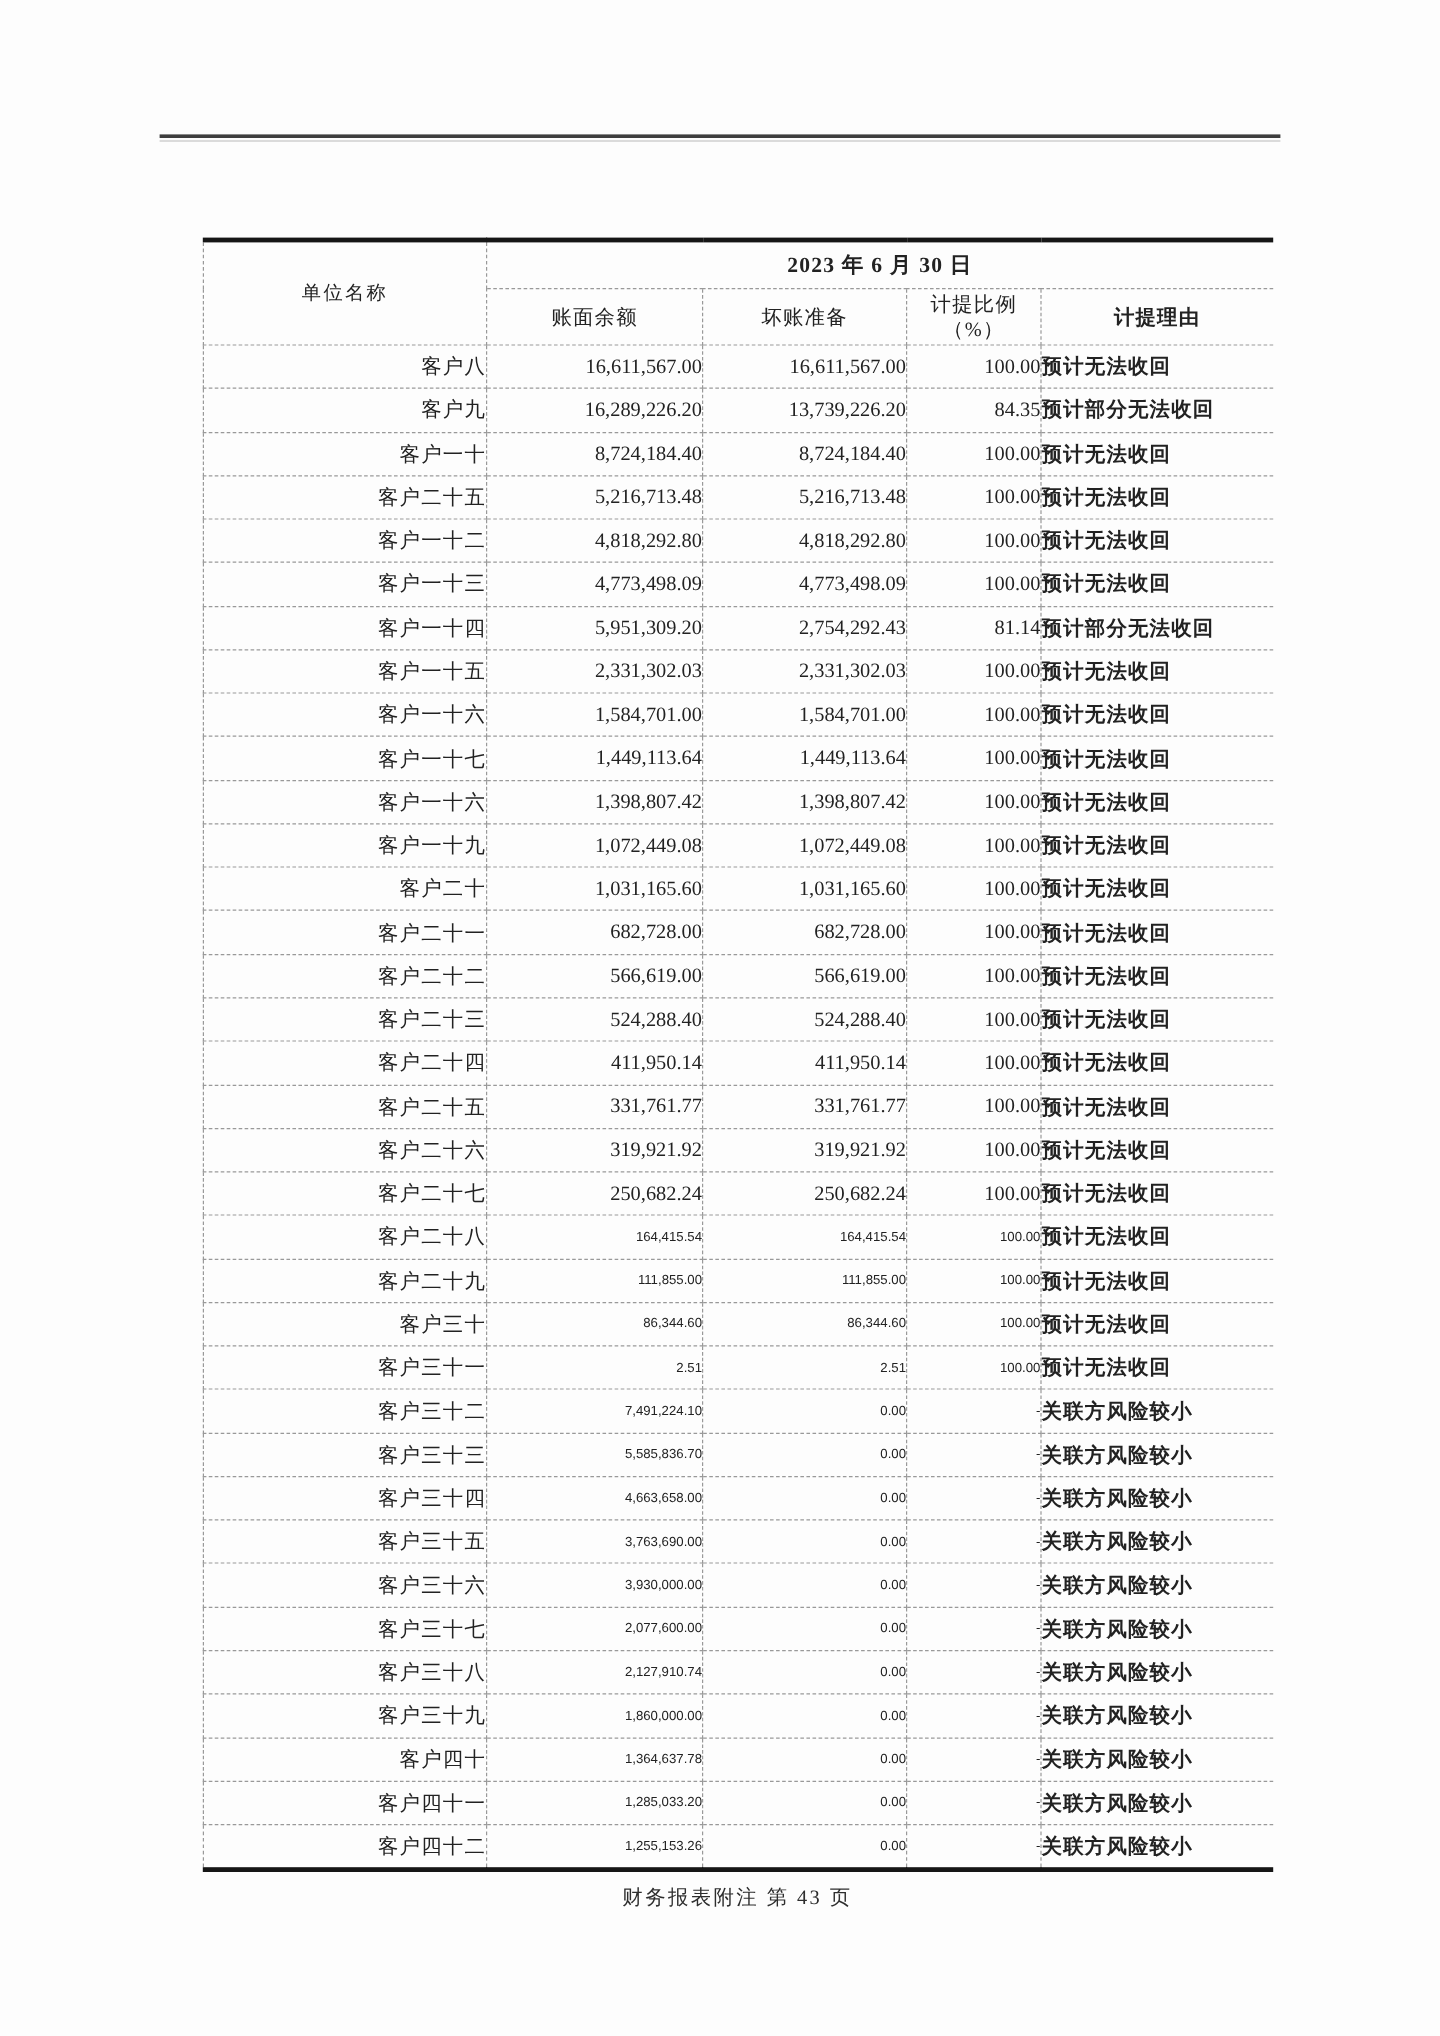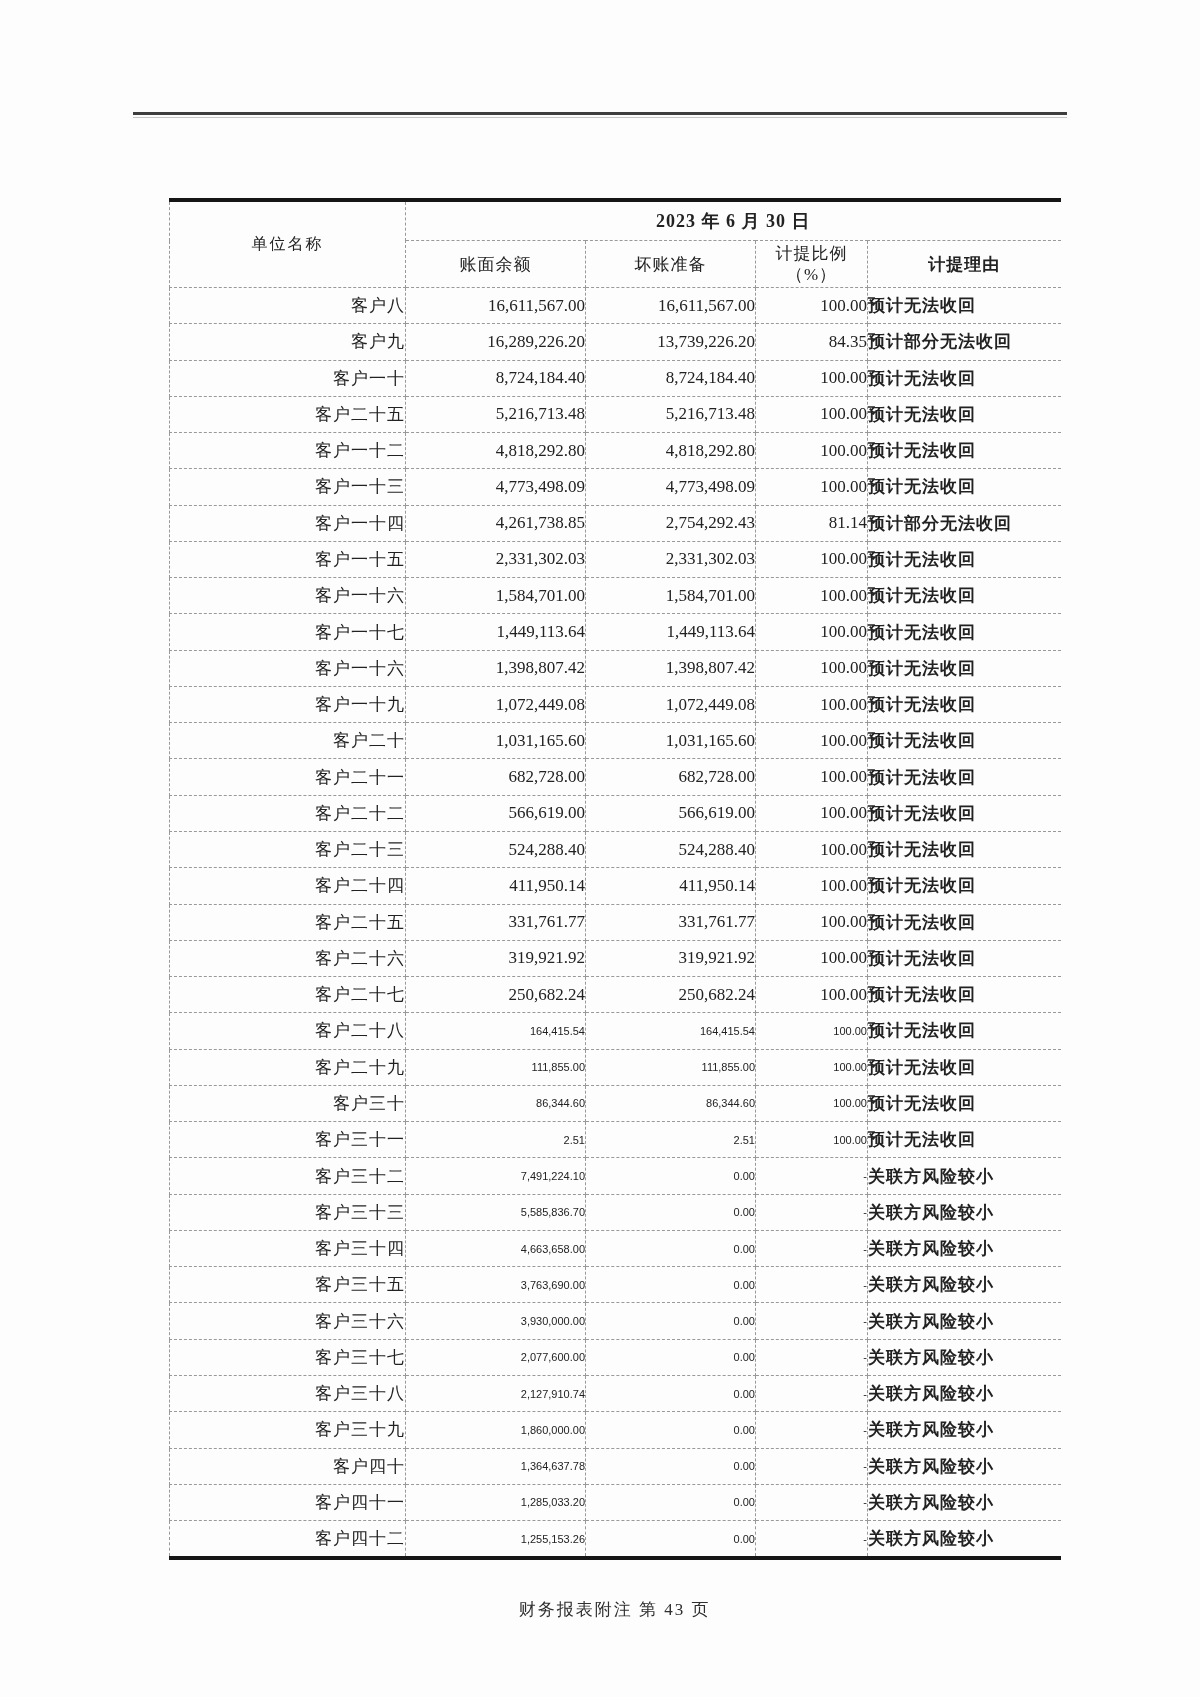--- a/index.html
+++ b/index.html
@@ -99,21 +99,20 @@
 
   .footer {
     position: absolute;
     left: 169px;
     top: 1570px;
     width: 891px;
     text-align: center;
     font-size: 17px;
     color: #2e2e2e;
     letter-spacing: 2px;
-    margin-top: 28px;
   }
 </style>
 </head>
 <body>
 
 <div class="page">
 
   <div class="top-rule"></div>
 
   <table class="fin-table">
@@ -177,21 +176,21 @@
     </tr>
         <tr class="data-row">
       <td class="c-name">客户一十三</td>
       <td class="c-num">4,773,498.09</td>
       <td class="c-num">4,773,498.09</td>
       <td class="c-num">100.00</td>
       <td class="c-reason">预计无法收回</td>
     </tr>
         <tr class="data-row">
       <td class="c-name">客户一十四</td>
-      <td class="c-num">4,261,738.85</td>
+      <td class="c-num">5,951,309.20</td>
       <td class="c-num">2,754,292.43</td>
       <td class="c-num">81.14</td>
       <td class="c-reason">预计部分无法收回</td>
     </tr>
         <tr class="data-row">
       <td class="c-name">客户一十五</td>
       <td class="c-num">2,331,302.03</td>
       <td class="c-num">2,331,302.03</td>
       <td class="c-num">100.00</td>
       <td class="c-reason">预计无法收回</td>

